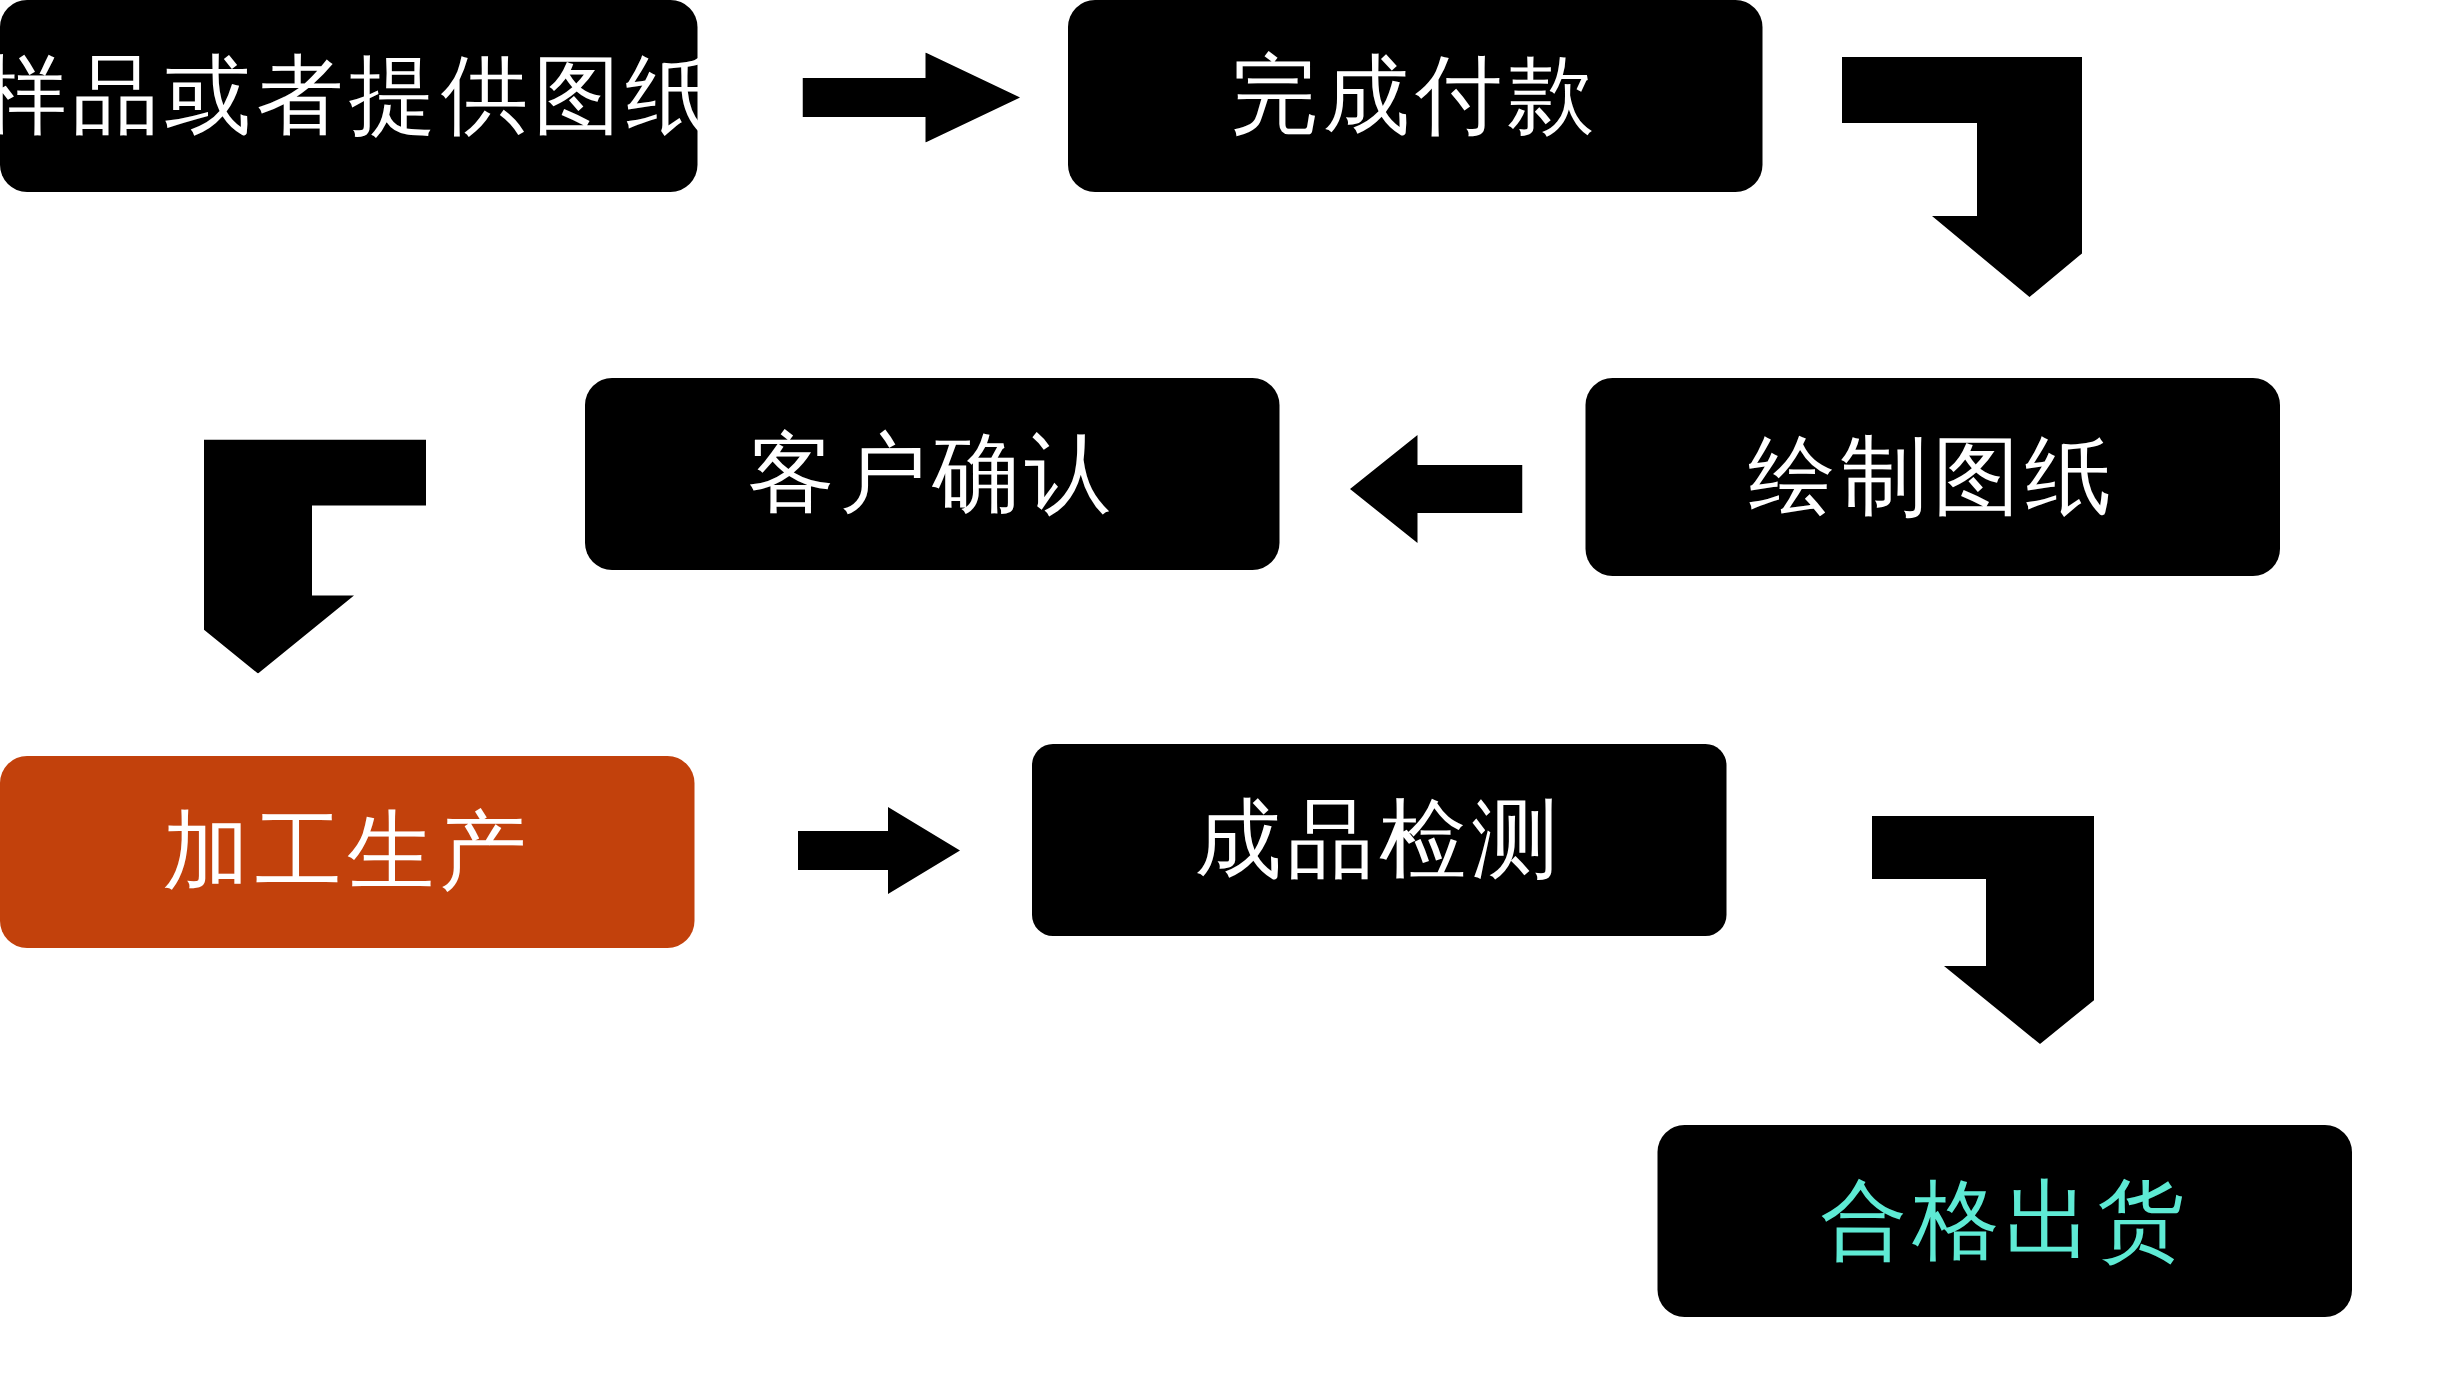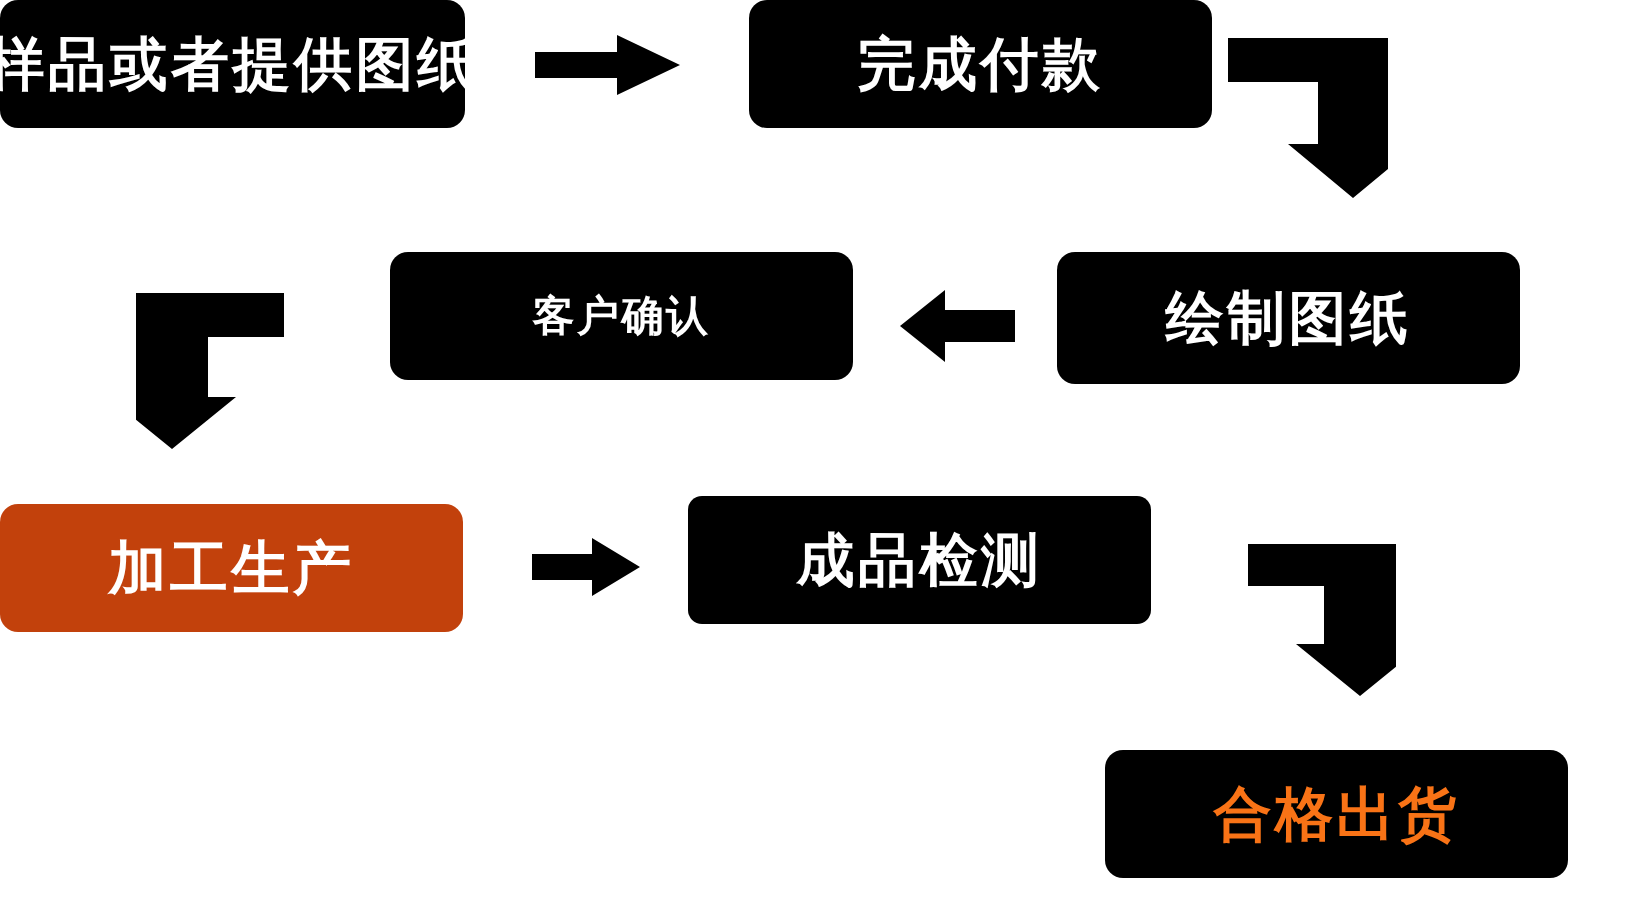--- a/index.html
+++ b/index.html
@@ -43,41 +43,41 @@
     height: 100%;
   }
   .arrow svg path,
   .arrow svg polygon {
     fill: #000000;
   }
 </style>
 </head>
 <body>
 
-<div id="canvas" style="background: rgb(255, 255, 255); font-weight: bold;">
+<div id="canvas" style="background: rgb(255, 255, 255);">
 
   <div class="node" style="left: 0px; top: 0px; width: 465px; height: 128px; font-size: 58px; background: rgb(0, 0, 0); color: rgb(255, 255, 255);">
     <span class="node-label">样品或者提供图纸</span>
   </div>
-  <div class="node" style="left: 712px; top: 0px; width: 463px; height: 128px; font-size: 58px; background: rgb(0, 0, 0); color: rgb(255, 255, 255); margin-left: 37px;">
+  <div class="node" style="left: 712px; top: 0px; width: 463px; height: 128px; font-size: 58px; background: rgb(0, 0, 0); color: rgb(255, 255, 255);">
     <span class="node-label">完成付款</span>
   </div>
   <div class="node" style="left: 1057px; top: 252px; width: 463px; height: 132px; font-size: 58px; background: rgb(0, 0, 0); color: #ffffff;">
     <span class="node-label">绘制图纸</span>
   </div>
-  <div class="node" style="left: 390px; top: 252px; width: 463px; height: 128px; font-size: 42px; background: rgb(0, 0, 0); color: rgb(255, 255, 255);">
+  <div class="node" style="left: 390px; top: 252px; width: 463px; height: 128px; font-size: 58px; background: rgb(0, 0, 0); color: rgb(255, 255, 255);">
     <span class="node-label">客户确认</span>
   </div>
   <div class="node" style="left: 0px; top: 504px; width: 463px; height: 128px; font-size: 58px; background: #c2410c; color: rgb(255, 255, 255);">
     <span class="node-label">加工生产</span>
   </div>
   <div class="node" style="left: 688px; top: 496px; width: 463px; height: 128px; font-size: 58px; background: rgb(0, 0, 0); color: rgb(255, 255, 255); border-radius: 14px;">
     <span class="node-label">成品检测</span>
   </div>
-  <div class="node" style="left: 1105px; top: 750px; width: 463px; height: 128px; font-size: 58px; background: rgb(0, 0, 0); color: #f97316;">
+  <div class="node" style="left: 1105px; top: 750px; width: 463px; height: 128px; font-size: 58px; background: rgb(0, 0, 0); color: #5eead4;">
     <span class="node-label">合格出货</span>
   </div>
 
   <div class="arrow" style="left: 535px; top: 35px; width: 145px; height: 60px;">
     <svg viewBox="0 0 145 60" preserveAspectRatio="none">
       <polygon points="0,17 82,17 82,0 145,30 82,60 82,43 0,43"></polygon>
     </svg>
   </div>
 
   <div class="arrow" style="left: 1228px; top: 38px; width: 160px; height: 160px;">

